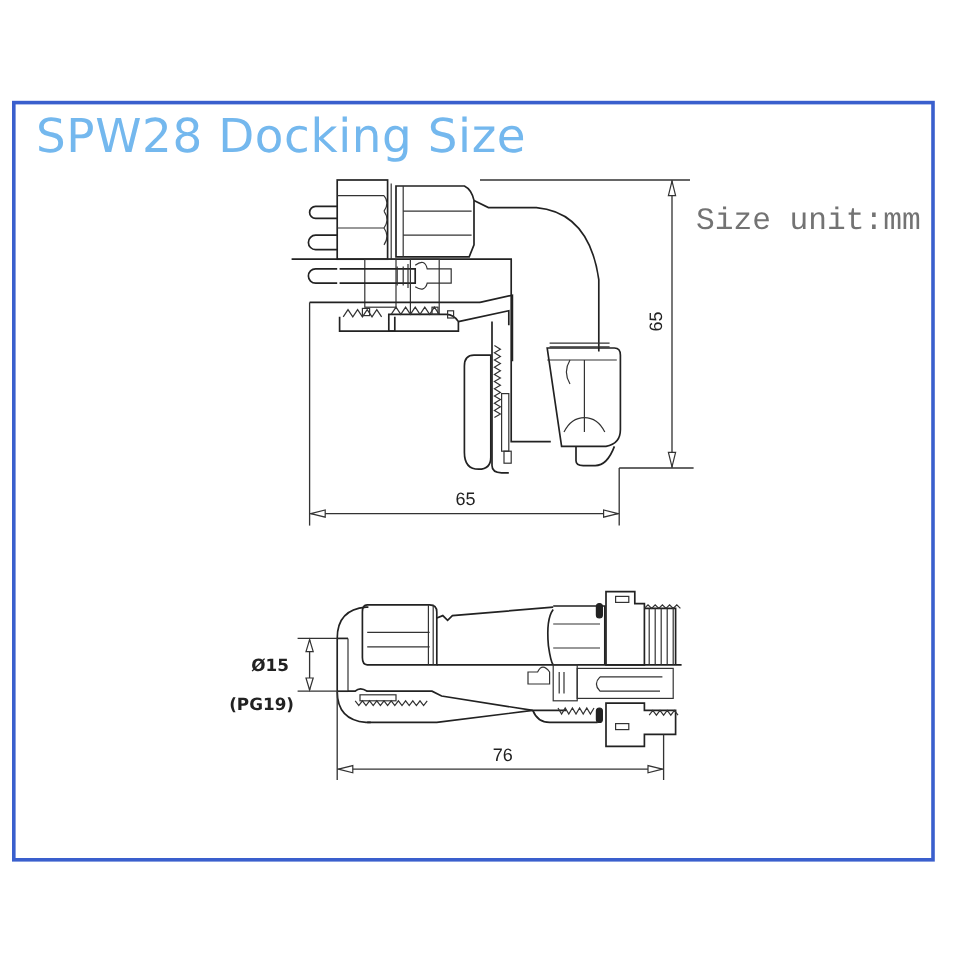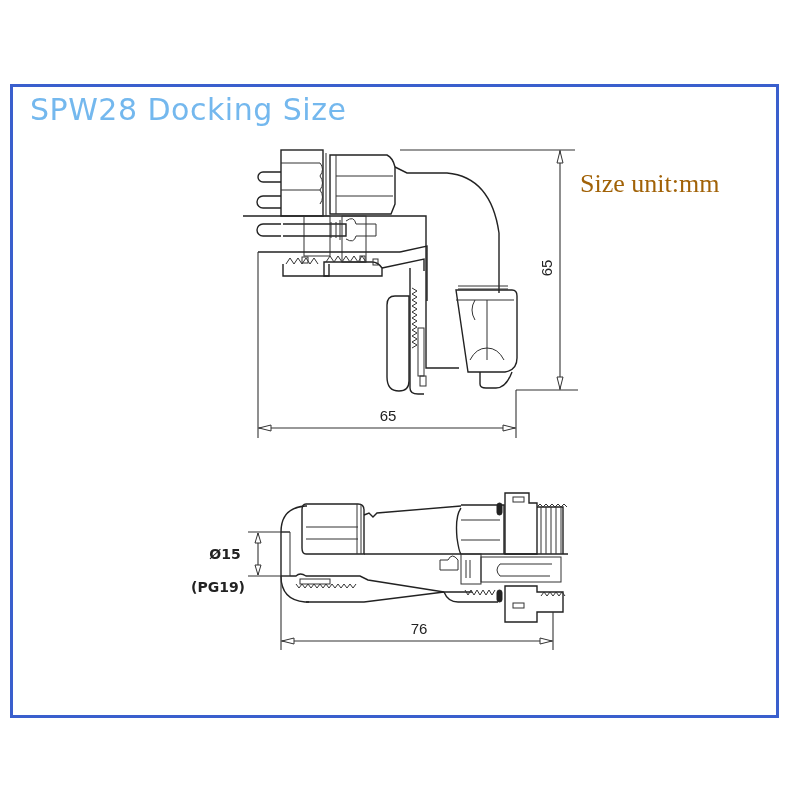--- a/index.html
+++ b/index.html
@@ -22,33 +22,33 @@
       height: 634px;
       border: 3px solid #3a5fcd;
       box-sizing: border-box;
       background: #ffffff;
     }
     .title {
       position: absolute;
       left: 30px;
       top: 95px;
       font-family: "DejaVu Sans", sans-serif;
-      font-size: 30px;
+      font-size: 39px;
       color: #74b8ee;
       letter-spacing: 0.5px;
       line-height: 1;
       white-space: nowrap;
     }
     .unit-label {
       position: absolute;
       left: 580px;
       top: 171px;
-      font-family: Liberation Serif, serif;
+      font-family: Liberation Mono, monospace;
       font-size: 26px;
-      color: #a16207;
+      color: #737373;
       white-space: nowrap;
       line-height: 1;
     }
     svg.drawing {
       position: absolute;
       left: 0;
       top: 0;
       width: 800px;
       height: 800px;
     }

